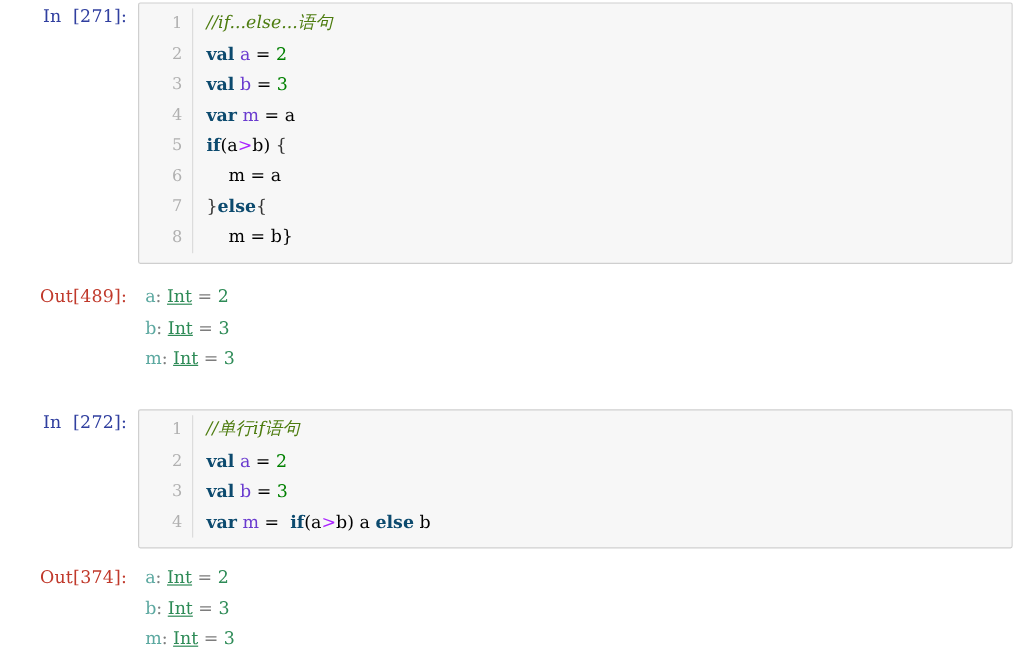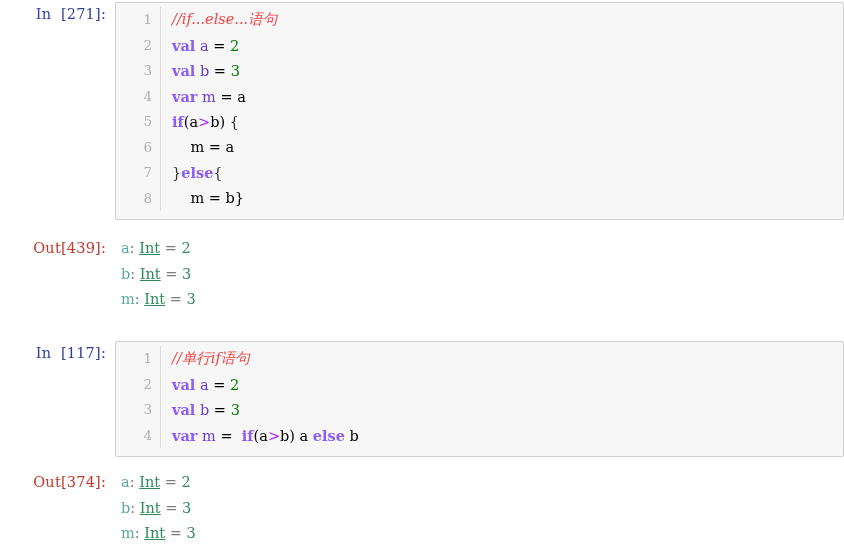--- a/index.html
+++ b/index.html
@@ -81,22 +81,22 @@
     padding-left: 11px;
     font-family: "DejaVu Serif", "Liberation Serif", serif;
     font-size: 14.5px;
     line-height: 25.5px;
     color: #000000;
     white-space: pre;
   }
   .code div { height: 25.5px; }
 
   
-  .t-comment { color: #ef4444; font-style: italic; }
-  .t-kw      { color: #8b5cf6; font-weight: bold; }
+  .t-comment { color: #4d7c0f; font-style: italic; }
+  .t-kw      { color: #0c4a6e; font-weight: bold; }
   .t-decl    { color: #6A3BCF; }
   .t-num     { color: #008000; }
   .t-op      { color: #AA22FF; }
   .t-plain   { color: #000000; }
   .t-punct   { color: #333333; }
 
   
   .output-area {
     flex: 1 1 auto;
     box-sizing: border-box;
@@ -130,26 +130,26 @@
         <div>5</div>
         <div>6</div>
         <div>7</div>
         <div>8</div>
       </div>
       <div class="code"><div><span class="t-comment">//if...else...语句</span></div><div><span class="t-kw">val</span><span class="t-plain"> </span><span class="t-decl">a</span><span class="t-plain"> = </span><span class="t-num">2</span></div><div><span class="t-kw">val</span><span class="t-plain"> </span><span class="t-decl">b</span><span class="t-plain"> = </span><span class="t-num">3</span></div><div><span class="t-kw">var</span><span class="t-plain"> </span><span class="t-decl">m</span><span class="t-plain"> = a</span></div><div><span class="t-kw">if</span><span class="t-plain">(a</span><span class="t-op">&gt;</span><span class="t-plain">b)</span><span class="t-punct"> {</span></div><div><span class="t-plain">    m = a</span></div><div><span class="t-punct">}</span><span class="t-kw">else</span><span class="t-punct">{</span></div><div><span class="t-plain">    m = b}</span></div></div>
     </div>
   </div>
 
   <div class="cell-row" style="top:236px;">
-    <div class="prompt out">Out[439]:</div>
+    <div class="prompt out">Out[489]:</div>
     <div class="output-area"><div><span class="o-name">a</span><span class="o-eq">: </span><span class="o-type">Int</span><span class="o-eq"> = </span><span class="o-val">2</span></div><div><span class="o-name">b</span><span class="o-eq">: </span><span class="o-type">Int</span><span class="o-eq"> = </span><span class="o-val">3</span></div><div><span class="o-name">m</span><span class="o-eq">: </span><span class="o-type">Int</span><span class="o-eq"> = </span><span class="o-val">3</span></div></div>
   </div>
 
   <div class="cell-row" style="top:341px;">
-    <div class="prompt in">In  [117]:</div>
+    <div class="prompt in">In  [272]:</div>
     <div class="input-area" style="height:116px;">
       <div class="gutter">
         <div>1</div>
         <div>2</div>
         <div>3</div>
         <div>4</div>
       </div>
       <div class="code"><div><span class="t-comment">//单行if语句</span></div><div><span class="t-kw">val</span><span class="t-plain"> </span><span class="t-decl">a</span><span class="t-plain"> = </span><span class="t-num">2</span></div><div><span class="t-kw">val</span><span class="t-plain"> </span><span class="t-decl">b</span><span class="t-plain"> = </span><span class="t-num">3</span></div><div><span class="t-kw">var</span><span class="t-plain"> </span><span class="t-decl">m</span><span class="t-plain"> =  </span><span class="t-kw">if</span><span class="t-plain">(a</span><span class="t-op">&gt;</span><span class="t-plain">b) a </span><span class="t-kw">else</span><span class="t-plain"> b</span></div></div>
     </div>
   </div>

